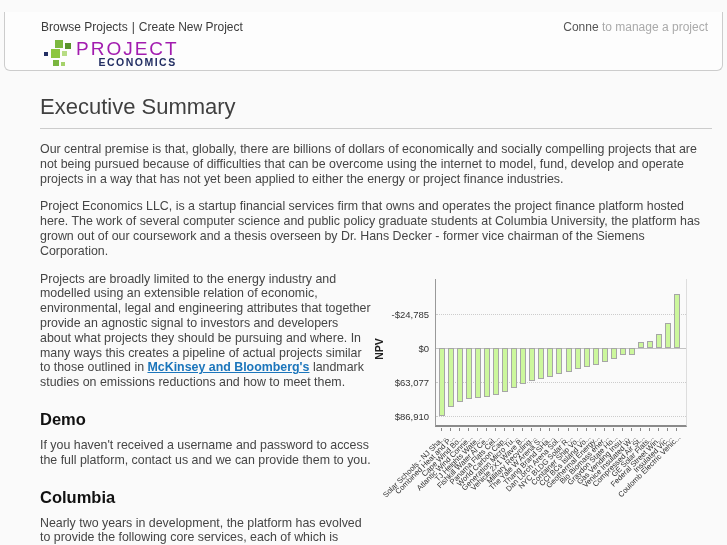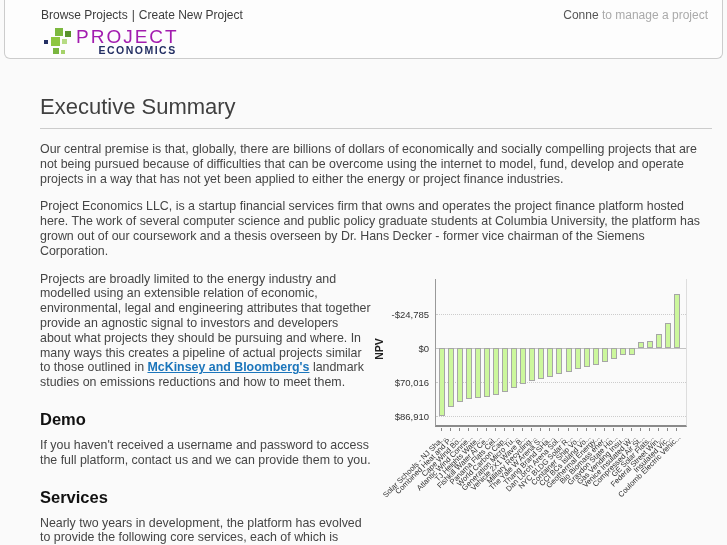--- a/index.html
+++ b/index.html
@@ -5,21 +5,21 @@
   * { margin:0; padding:0; box-sizing:border-box; }
   html,body { width:727px; height:545px; }
   body {
     font-family:"Liberation Sans", sans-serif;
     background:#fafafa;
     color:#444;
     overflow:hidden;
   }
   
   .header-box {
-    position:absolute; left:4px; top:0; width:719px; height:59px;
+    position:absolute; left:4px; top:12px; width:719px; height:59px;
     background:#fdfdfd; border:1px solid #ccc; border-top:none;
     border-radius:0 0 6px 6px;
   }
   .nav { position:absolute; top:8px; left:36px; font-size:12px; color:#3c3c3c; }
   .nav a { color:#3c3c3c; text-decoration:none; }
   .nav .sep { color:#3c3c3c; margin:0 4px; }
   .nav-right { position:absolute; top:8px; right:14px; font-size:12px; }
   .nav-right a { color:#555; text-decoration:none; }
   .nav-right span.muted { color:#aaa; }
   .logo { position:absolute; left:38px; top:27px; height:32px; cursor:pointer; }
@@ -100,21 +100,21 @@
   <p class="body-p">Our central premise is that, globally, there are billions of dollars of economically and socially compelling projects that are not being pursued because of difficulties that can be overcome using the internet to model, fund, develop and operate projects in a way that has not yet been applied to either the energy or project finance industries.</p>
   <p class="body-p">Project Economics LLC, is a startup financial services firm that owns and operates the project finance platform hosted here. The work of several computer science and public policy graduate students at Columbia University, the platform has grown out of our coursework and a thesis overseen by Dr. Hans Decker - former vice chairman of the Siemens Corporation.</p>
 
   <div class="two-col">
     <div class="col-left">
       <p class="body-p"><span>Projects are broadly limited to the energy industry and modelled using an extensible relation of economic, environmental, legal and engineering attributes that together provide an agnostic signal to investors and developers about what projects they should be pursuing and where. In many ways this creates a pipeline of actual projects similar to those outlined in </span><a href="#" class="inline-link">McKinsey and Bloomberg's</a><span> landmark studies on emissions reductions and how to meet them.</span></p>
 
       <h2 class="section-h">Demo</h2>
       <p class="body-p">If you haven't received a username and password to access the full platform, contact us and we can provide them to you.</p>
 
-      <h2 class="section-h">Services</h2>
+      <h2 class="section-h">Columbia</h2>
       <p class="body-p">Nearly two years in development, the platform has evolved to provide the following core services, each of which is offered a la carte:</p>
     </div>
 
     <div class="col-right">
       <div class="chart">
         <div class="chart-body">
           <div class="ylab">NPV</div>
           <div class="chart-plot">
               <div class="gridline" style="top: 35px;"></div>
               <div class="gridline zero" style="top: 69px;"></div>
@@ -143,21 +143,21 @@
               <div class="bar" style="left: 183.741px; width: 6px; height: 7.82419px; top: 69px;"></div>
               <div class="bar" style="left: 192.778px; width: 6px; height: 7.04177px; top: 69px;"></div>
               <div class="bar" style="left: 201.815px; width: 6px; height: 5.08572px; top: 63.9143px;"></div>
               <div class="bar" style="left: 210.852px; width: 6px; height: 7.04177px; top: 61.9582px;"></div>
               <div class="bar" style="left: 219.889px; width: 6px; height: 13.3011px; top: 55.6989px;"></div>
               <div class="bar" style="left: 228.926px; width: 6px; height: 24.255px; top: 44.745px;"></div>
               <div class="bar" style="left: 237.963px; width: 6px; height: 53.9869px; top: 15.0131px;"></div>
             </div>
         <div class="ytick" style="right: 283px; top: 30px;">-$24,785</div>
             <div class="ytick" style="right: 283px; top: 64px;">$0</div>
-            <div class="ytick" style="right: 283px; top: 98px;">$70,016</div>
+            <div class="ytick" style="right: 283px; top: 98px;">$63,077</div>
             <div class="ytick" style="right: 283px; top: 132px;">$86,910</div>
             <div class="xtick" style="left: 76px;"></div>
             <div class="xtick" style="left: 85.037px;"></div>
             <div class="xtick" style="left: 94.0741px;"></div>
             <div class="xtick" style="left: 103.111px;"></div>
             <div class="xtick" style="left: 112.148px;"></div>
             <div class="xtick" style="left: 121.185px;"></div>
             <div class="xtick" style="left: 130.222px;"></div>
             <div class="xtick" style="left: 139.259px;"></div>
             <div class="xtick" style="left: 148.296px;"></div>

